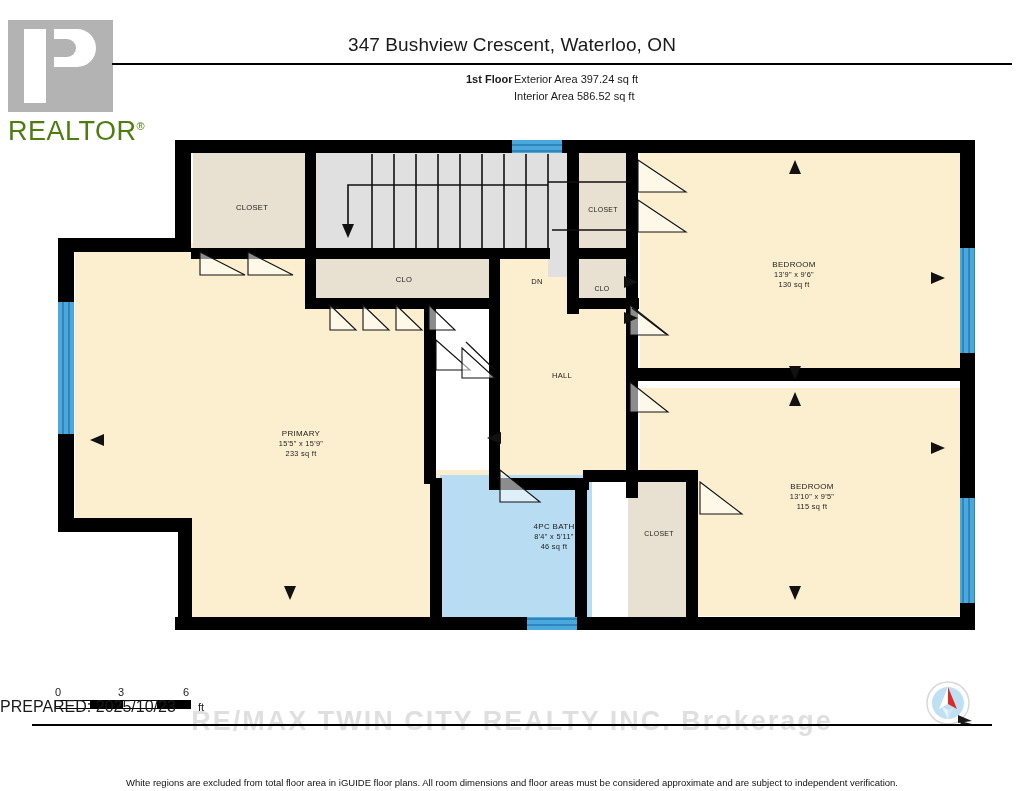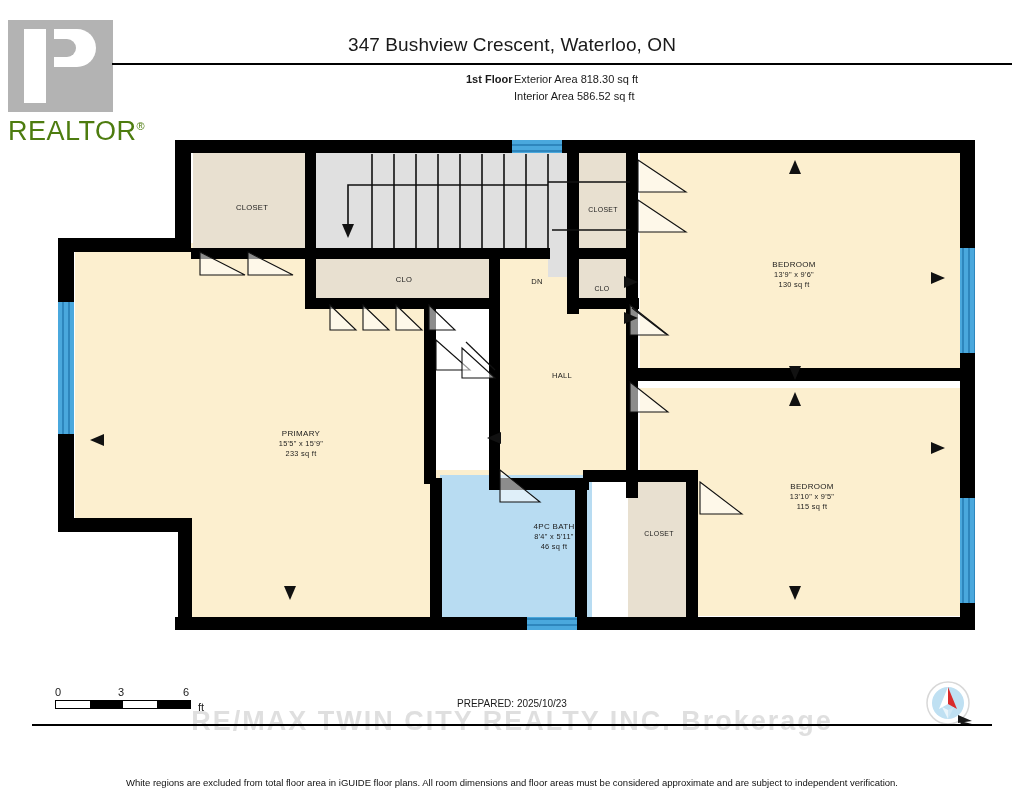--- a/index.html
+++ b/index.html
@@ -108,22 +108,22 @@
   #scalebar .seg.dark { background: #000; }
   #scalebar .seg.light { background: #fff; }
   #scalebar .ft {
     position: absolute; left: 143px; top: 15px;
     font-size: 11px;
   }
 
   
   #prepared {
     position: absolute; left: 0; top: 698px;
-    width: 1024px; text-align: center;
-    font-size: 10px;
+    width: 1024px; 
+    font-size: 16px;
   }
 
   
   #watermark {
     position: absolute; left: 0; top: 706px;
     width: 1024px; text-align: center;
     font-size: 27px; font-weight: bold;
     color: rgba(140,140,140,0.28);
     letter-spacing: 2px;
     white-space: nowrap;
@@ -157,21 +157,21 @@
     <div class="bowl-in"></div>
   </div>
   <div class="wordmark"><span>REALTOR</span><span class="reg">®</span></div>
 </div>
 
 <div id="header-title">347 Bushview Crescent, Waterloo, ON</div>
 <div id="header-rule"></div>
 
 <div id="floor-meta">
   <div>
-    <span class="fl-label">1st Floor</span><span class="fl-val">Exterior Area 818.30 sq ft</span>
+    <span class="fl-label">1st Floor</span><span class="fl-val">Exterior Area 397.24 sq ft</span>
   </div>
   <div>
     <span class="fl-label"></span><span class="fl-val">Interior Area 586.52 sq ft</span>
   </div>
 </div>
 
 <div id="plan">
 <svg width="1024" height="520" viewBox="0 0 1024 520" xmlns="http://www.w3.org/2000/svg">
   <defs>
 

